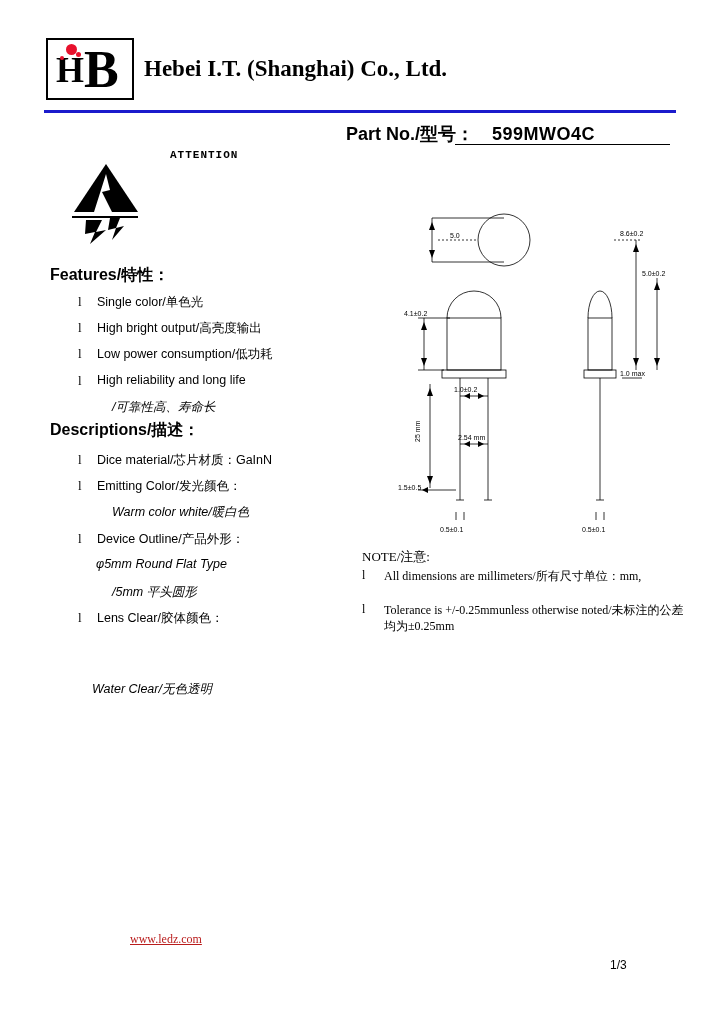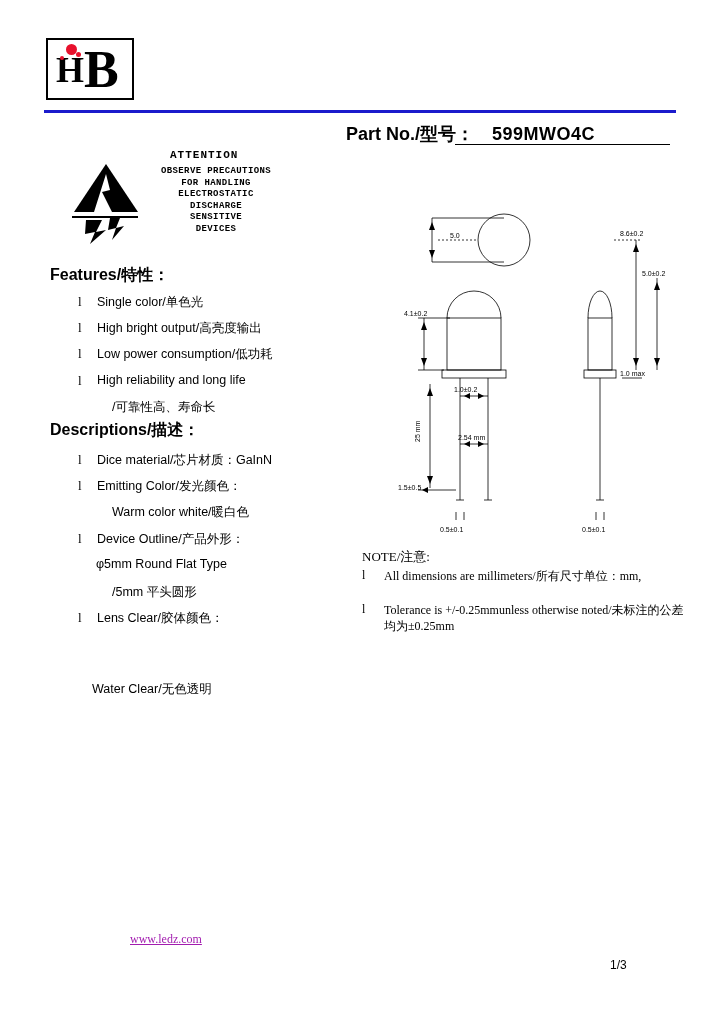--- a/index.html
+++ b/index.html
@@ -170,20 +170,21 @@
     font-size: 13px;
   }
   .bullet-text {
     position: absolute;
     left: 19px; top: 0;
   }
   .sub-row {
     position: absolute;
     font-size: 12.5px;
     white-space: nowrap;
+    font-style: italic;
   }
 
   
   .drawing {
     position: absolute;
     left: 352px; top: 200px;
     width: 320px;
     height: 340px;
   }
 
@@ -213,21 +214,21 @@
     width: 300px;
     line-height: 16px;
   }
 
   
   .footer-link {
     position: absolute;
     left: 130px; top: 932px;
     font-family: "Liberation Serif", serif;
     font-size: 12px;
-    color: #a21caf;
+    color: #b91c1c;
     text-decoration: underline;
   }
   .page-num {
     position: absolute;
     left: 610px; top: 958px;
     font-family: Liberation Sans, sans-serif;
     font-size: 12px;
   }
 
   .dim-label {
@@ -242,46 +243,39 @@
 <div class="page">
 
   <div class="header">
     <div class="logo-box">
       <span class="logo-h">H</span>
       <span class="logo-b">B</span>
       <span class="logo-dot"></span>
       <span class="logo-dot d2"></span>
       <span class="logo-dot d3"></span>
     </div>
+    <div class="company-name">Hebei I.T. (Shanghai) Co., Ltd.</div>
   </div>
   <div class="hr-blue"></div>
 
   <div class="partno">
     <span>Part  No./型号：</span><span class="value">599MWO4C</span>
   </div>
   <div class="partno-underline"></div>
 
   <div class="esd">
     <svg class="esd-svg" width="78" height="84" viewBox="0 0 78 84">
       <polygon points="8,52 40,4 72,52" fill="#000"></polygon>
       <polygon points="14,50 40,12 47,50" fill="#fff" opacity="0.0"></polygon>
       <path d="M 28,52 L 40,14 L 44,30 L 36,32 L 46,52 Z" fill="#fff"></path>
       <path d="M 20,60 L 36,60 L 30,72 L 40,70 L 24,84 L 29,72 L 19,74 Z" fill="#000"></path>
       <path d="M 44,58 L 54,58 L 50,68 L 58,66 L 46,80 L 50,68 L 42,70 Z" fill="#000"></path>
       <rect x="6" y="56" width="66" height="2" fill="#000"></rect>
     </svg>
     <div class="esd-title">ATTENTION</div>
-    <div class="esd-lines">
-      <div>OBSERVE PRECAUTIONS</div>
-      <div>FOR HANDLING</div>
-      <div>ELECTROSTATIC</div>
-      <div>DISCHARGE</div>
-      <div>SENSITIVE</div>
-      <div>DEVICES</div>
-    </div>
   </div>
 
   <div class="sect-title" id="features-title">Features/特性：</div>
 
   <div class="bullet-row" style="left:78px; top:294px;">
     <span class="bullet-mark">l</span>
     <span class="bullet-text">Single color/单色光</span>
   </div>
   <div class="bullet-row" style="left:78px; top:320px;">
     <span class="bullet-mark">l</span>

